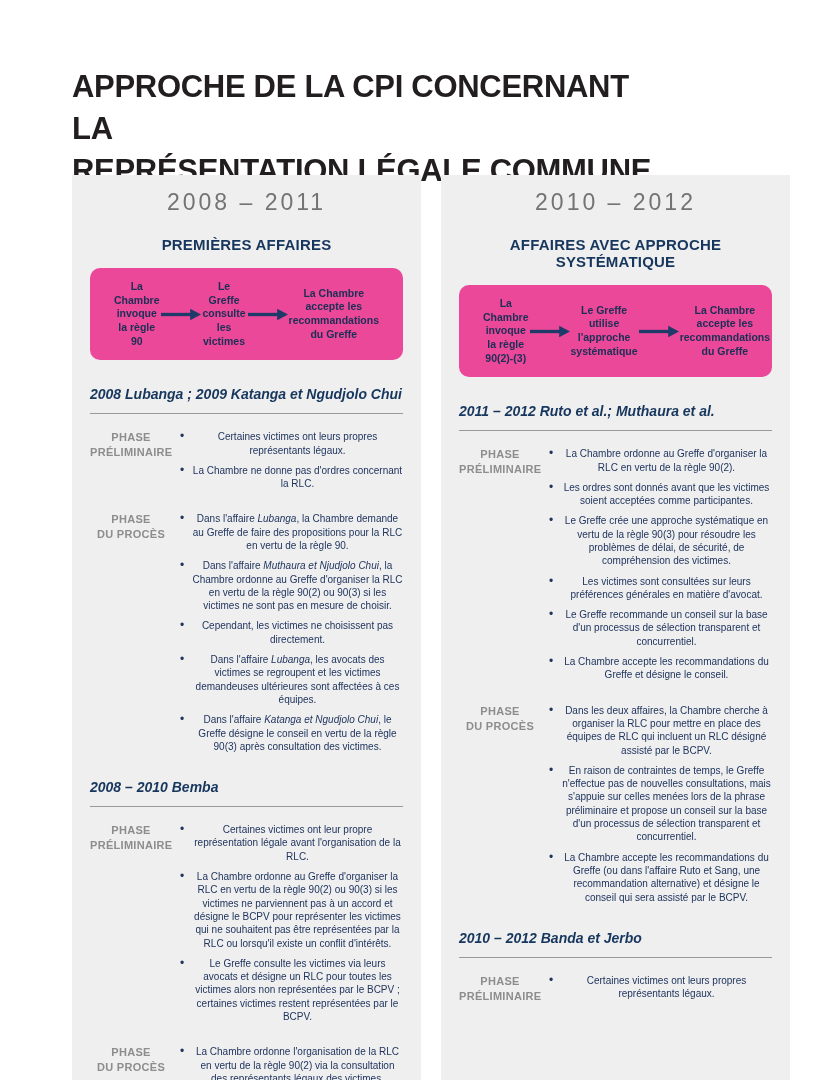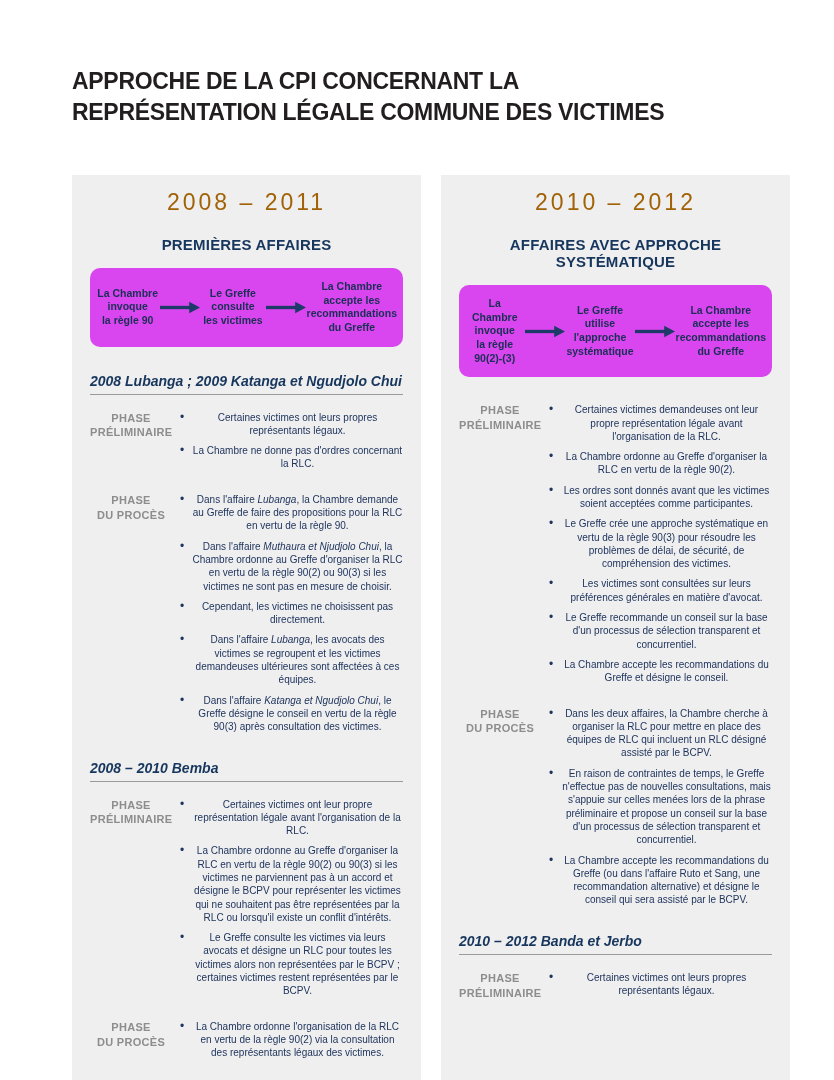--- a/index.html
+++ b/index.html
@@ -1,40 +1,40 @@
 <!DOCTYPE html>
 <html><head>
 <meta charset="utf-8">
 <style>
   * { margin:0; padding:0; box-sizing:border-box; }
   html,body { width:834px; height:1080px; background:#ffffff;
     font-family:"Liberation Sans", sans-serif; }
   .page { position:relative; width:834px; height:1080px; background:#fff; overflow:hidden; }
 
   .title { position:absolute; left:72px; top:66px; width:600px;
-    font-size:23px; font-weight:bold; color:#221e1f; line-height:1.35; letter-spacing:-0.3px; }
+    font-size:31px; font-weight:bold; color:#221e1f; line-height:1.35; letter-spacing:-0.3px; }
 
   .columns { position:absolute; left:72px; top:175px; display:flex; gap:20px; }
   .column { width:349px; min-height:830px; background:#efefef; padding:14px 18px 30px 18px; }
 
-  .col-years { text-align:center; color:#a16207; font-size:23px; font-weight:400;
+  .col-years { text-align:center; color:#737373; font-size:23px; font-weight:400;
     letter-spacing:3px; }
   .col-subtitle { text-align:center; color:#17365d; font-size:15px; font-weight:bold;
     margin-top:20px; letter-spacing:0.2px; }
 
-  .flow { margin-top:15px; background:#d946ef; border-radius:10px;
-    padding:12px 6px; display:flex; align-items:center; min-height:76px; }
+  .flow { margin-top:15px; background:#ec4899; border-radius:10px;
+    padding:12px 24px; display:flex; align-items:center; min-height:76px; }
   .flow-step { flex:1; text-align:center; font-size:10.5px; font-weight:bold;
     color:#1a2f55; line-height:1.3; white-space:pre-line; }
   .flow-arrow { width:42px; flex-shrink:0; display:flex; align-items:center; justify-content:center; }
   .flow-arrow svg { width:40px; height:13px; display:block; }
 
   .section { margin-top:26px; }
   .section-heading { color:#17365d; font-size:14px; font-weight:bold; font-style:italic;
-    padding-bottom:5px; border-bottom:1px solid #9a9a9a; }
+    padding-bottom:11px; border-bottom:1px solid #9a9a9a; }
   .phase-row { display:flex; margin-top:16px;text-align:center; }
   .phase-row + .phase-row { margin-top:22px; }
   .phase-label { width:82px; flex-shrink:0; color:#8d8d8d; font-size:11px; font-weight:bold;
     line-height:1.35; white-space:pre-line; letter-spacing:0.3px; }
   ul.bullets { flex:1; list-style:none; margin-left:8px; }
   ul.bullets li { position:relative; padding-left:12px; color:#20355e; font-size:10px;
     line-height:1.33; margin-bottom:7px; }
   ul.bullets li:last-child { margin-bottom:0; }
   ul.bullets li::before { content:"\2022"; position:absolute; left:0; top:-1px;
     color:#20355e; font-size:12px; }
@@ -150,25 +150,25 @@
               <polygon points="35,0 48,7 35,14" fill="#1e3a68"></polygon>
             </svg>
         </div>
         <div class="flow-step">La Chambre
 accepte les
 recommandations
 du Greffe</div>
       </div>
 
       <div class="section">
-        <div class="phase-row">
-          <div class="phase-label">PHASE
-PRÉLIMINAIRE</div>
-          <ul class="bullets">
-            <li>Certaines victimes demandeuses ont leur propre représentation légale avant l'organisation de la RLC.</li>
+        <div class="section-heading">2011 – 2012 Ruto et al.; Muthaura et al.</div>
+        <div class="phase-row">
+          <div class="phase-label">PHASE
+PRÉLIMINAIRE</div>
+          <ul class="bullets">
             <li>La Chambre ordonne au Greffe d'organiser la RLC en vertu de la règle 90(2).</li>
             <li>Les ordres sont donnés avant que les victimes soient acceptées comme participantes.</li>
             <li>Le Greffe crée une approche systématique en vertu de la règle 90(3) pour résoudre les problèmes de délai, de sécurité, de compréhension des victimes.</li>
             <li>Les victimes sont consultées sur leurs préférences générales en matière d'avocat.</li>
             <li>Le Greffe recommande un conseil sur la base d'un processus de sélection transparent et concurrentiel.</li>
             <li>La Chambre accepte les recommandations du Greffe et désigne le conseil.</li>
           </ul>
         </div>
         <div class="phase-row">
           <div class="phase-label">PHASE

